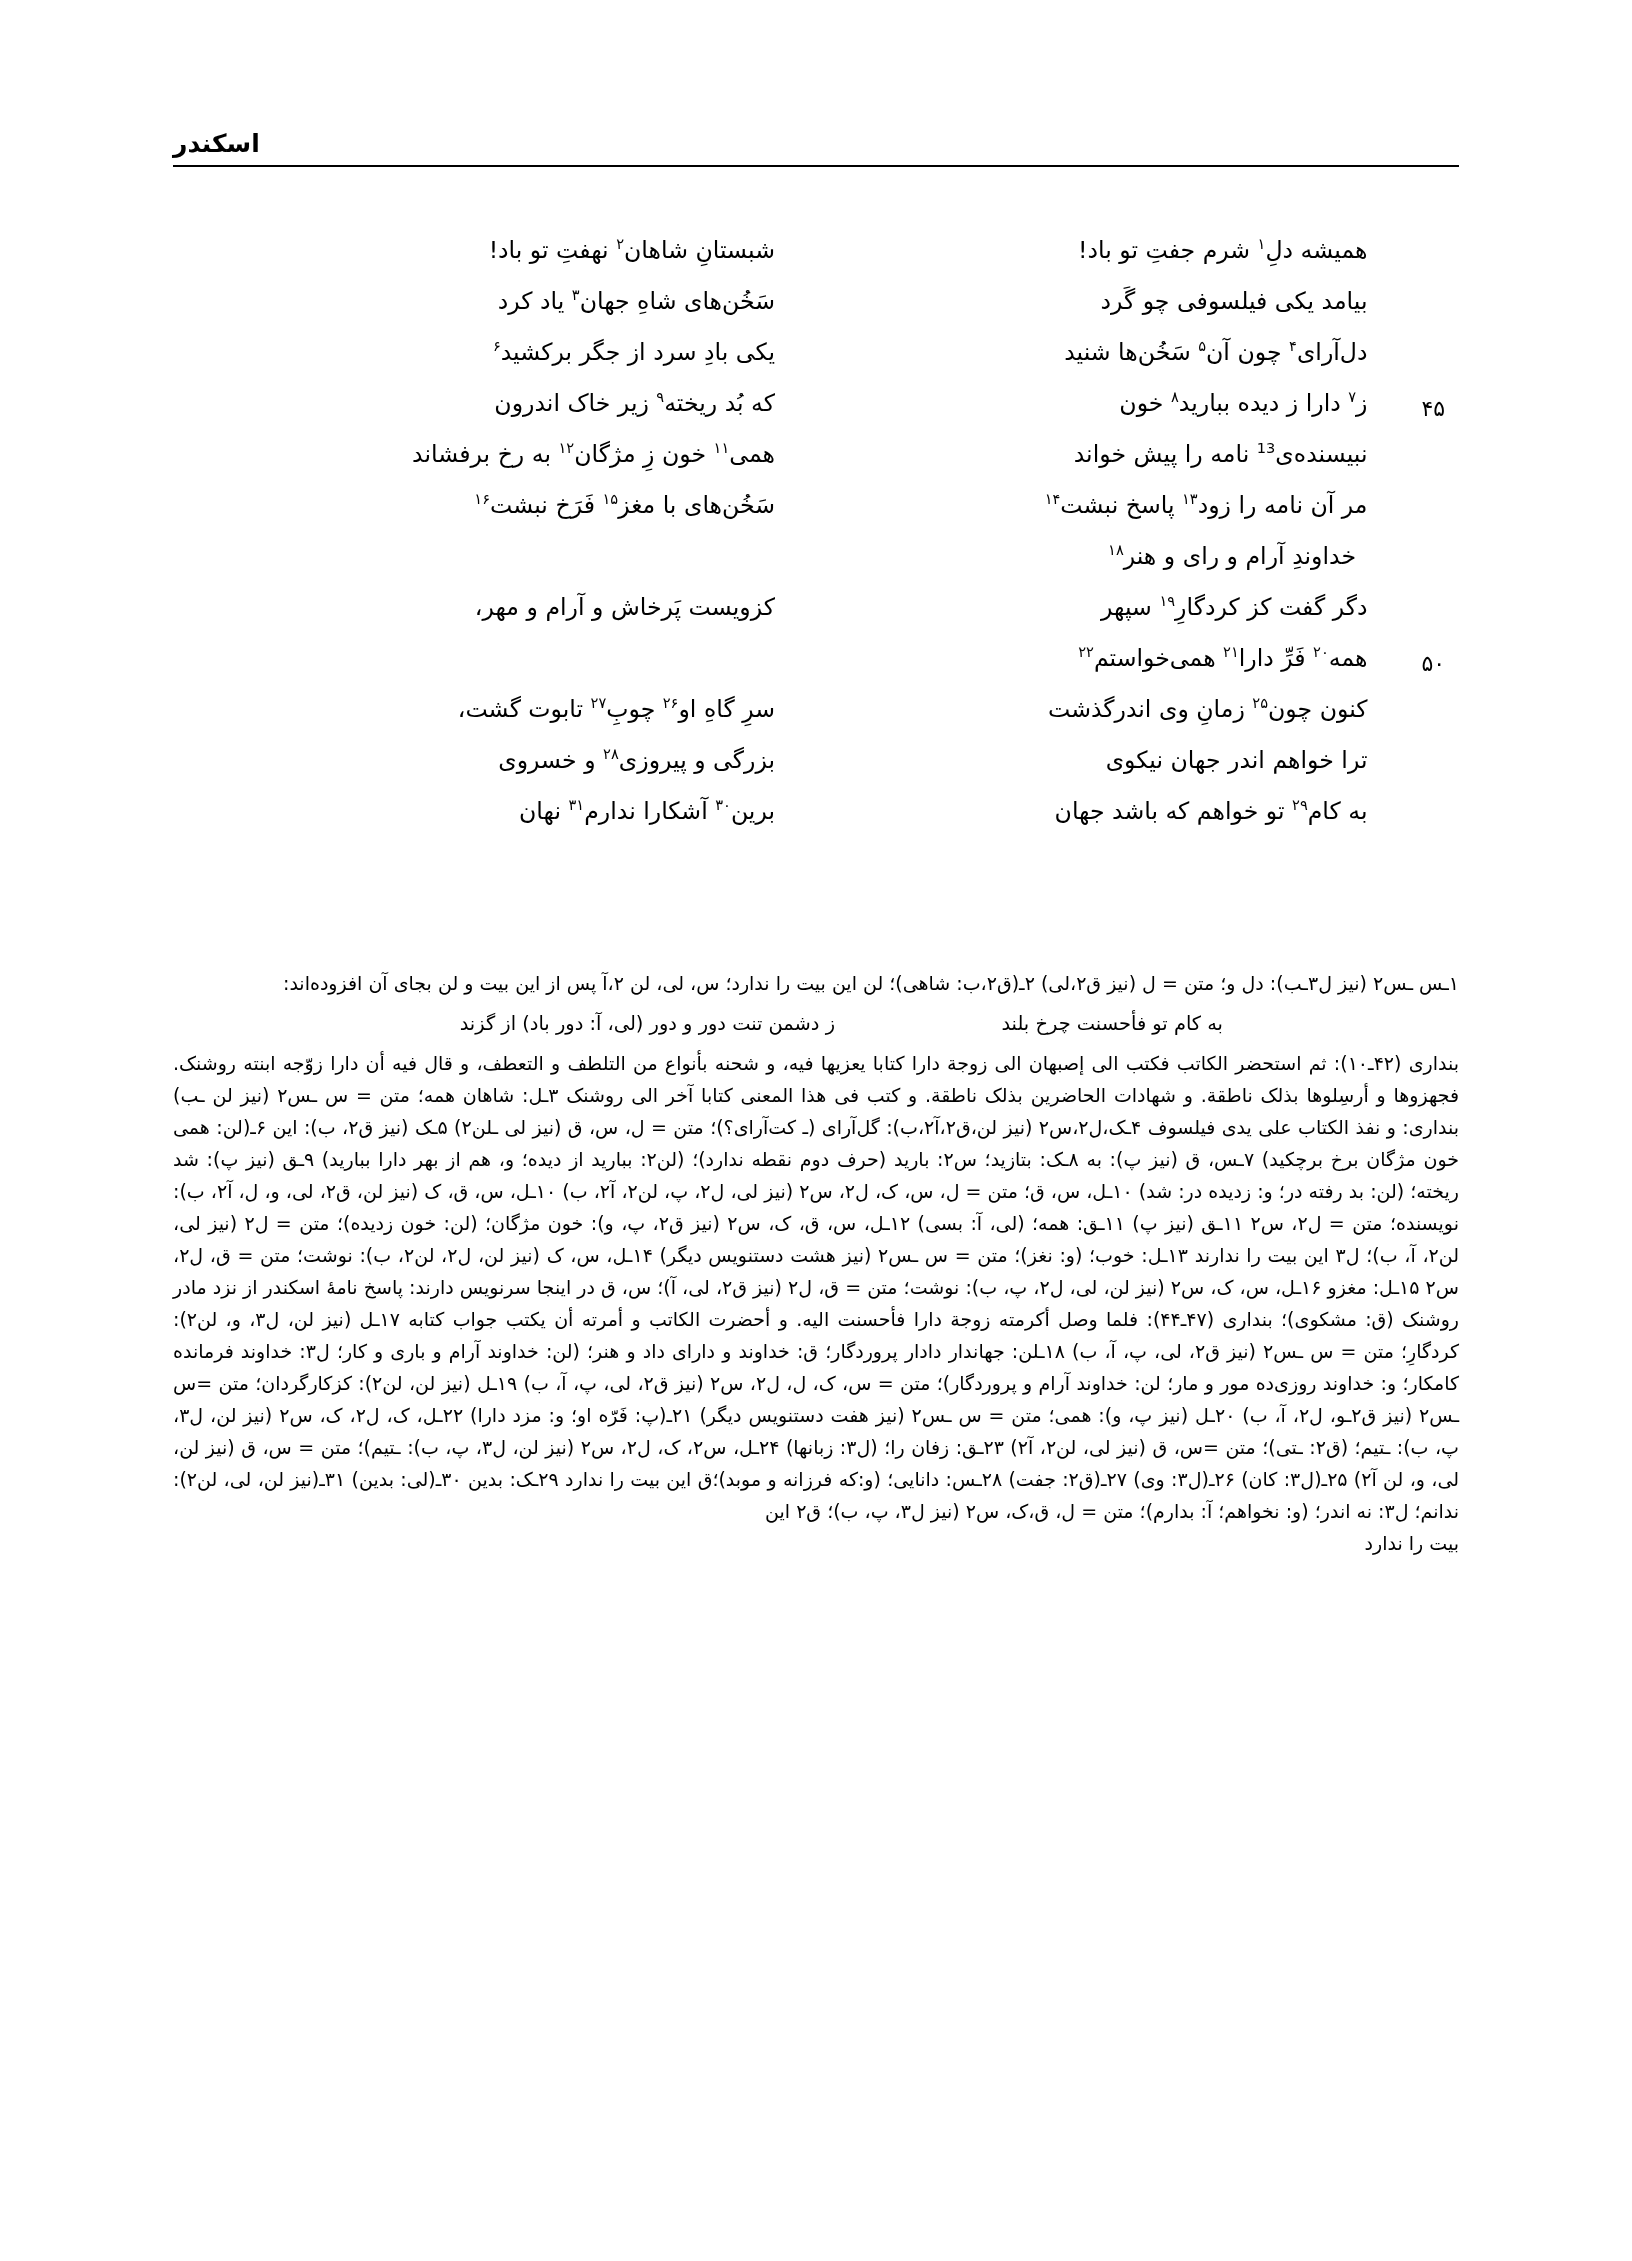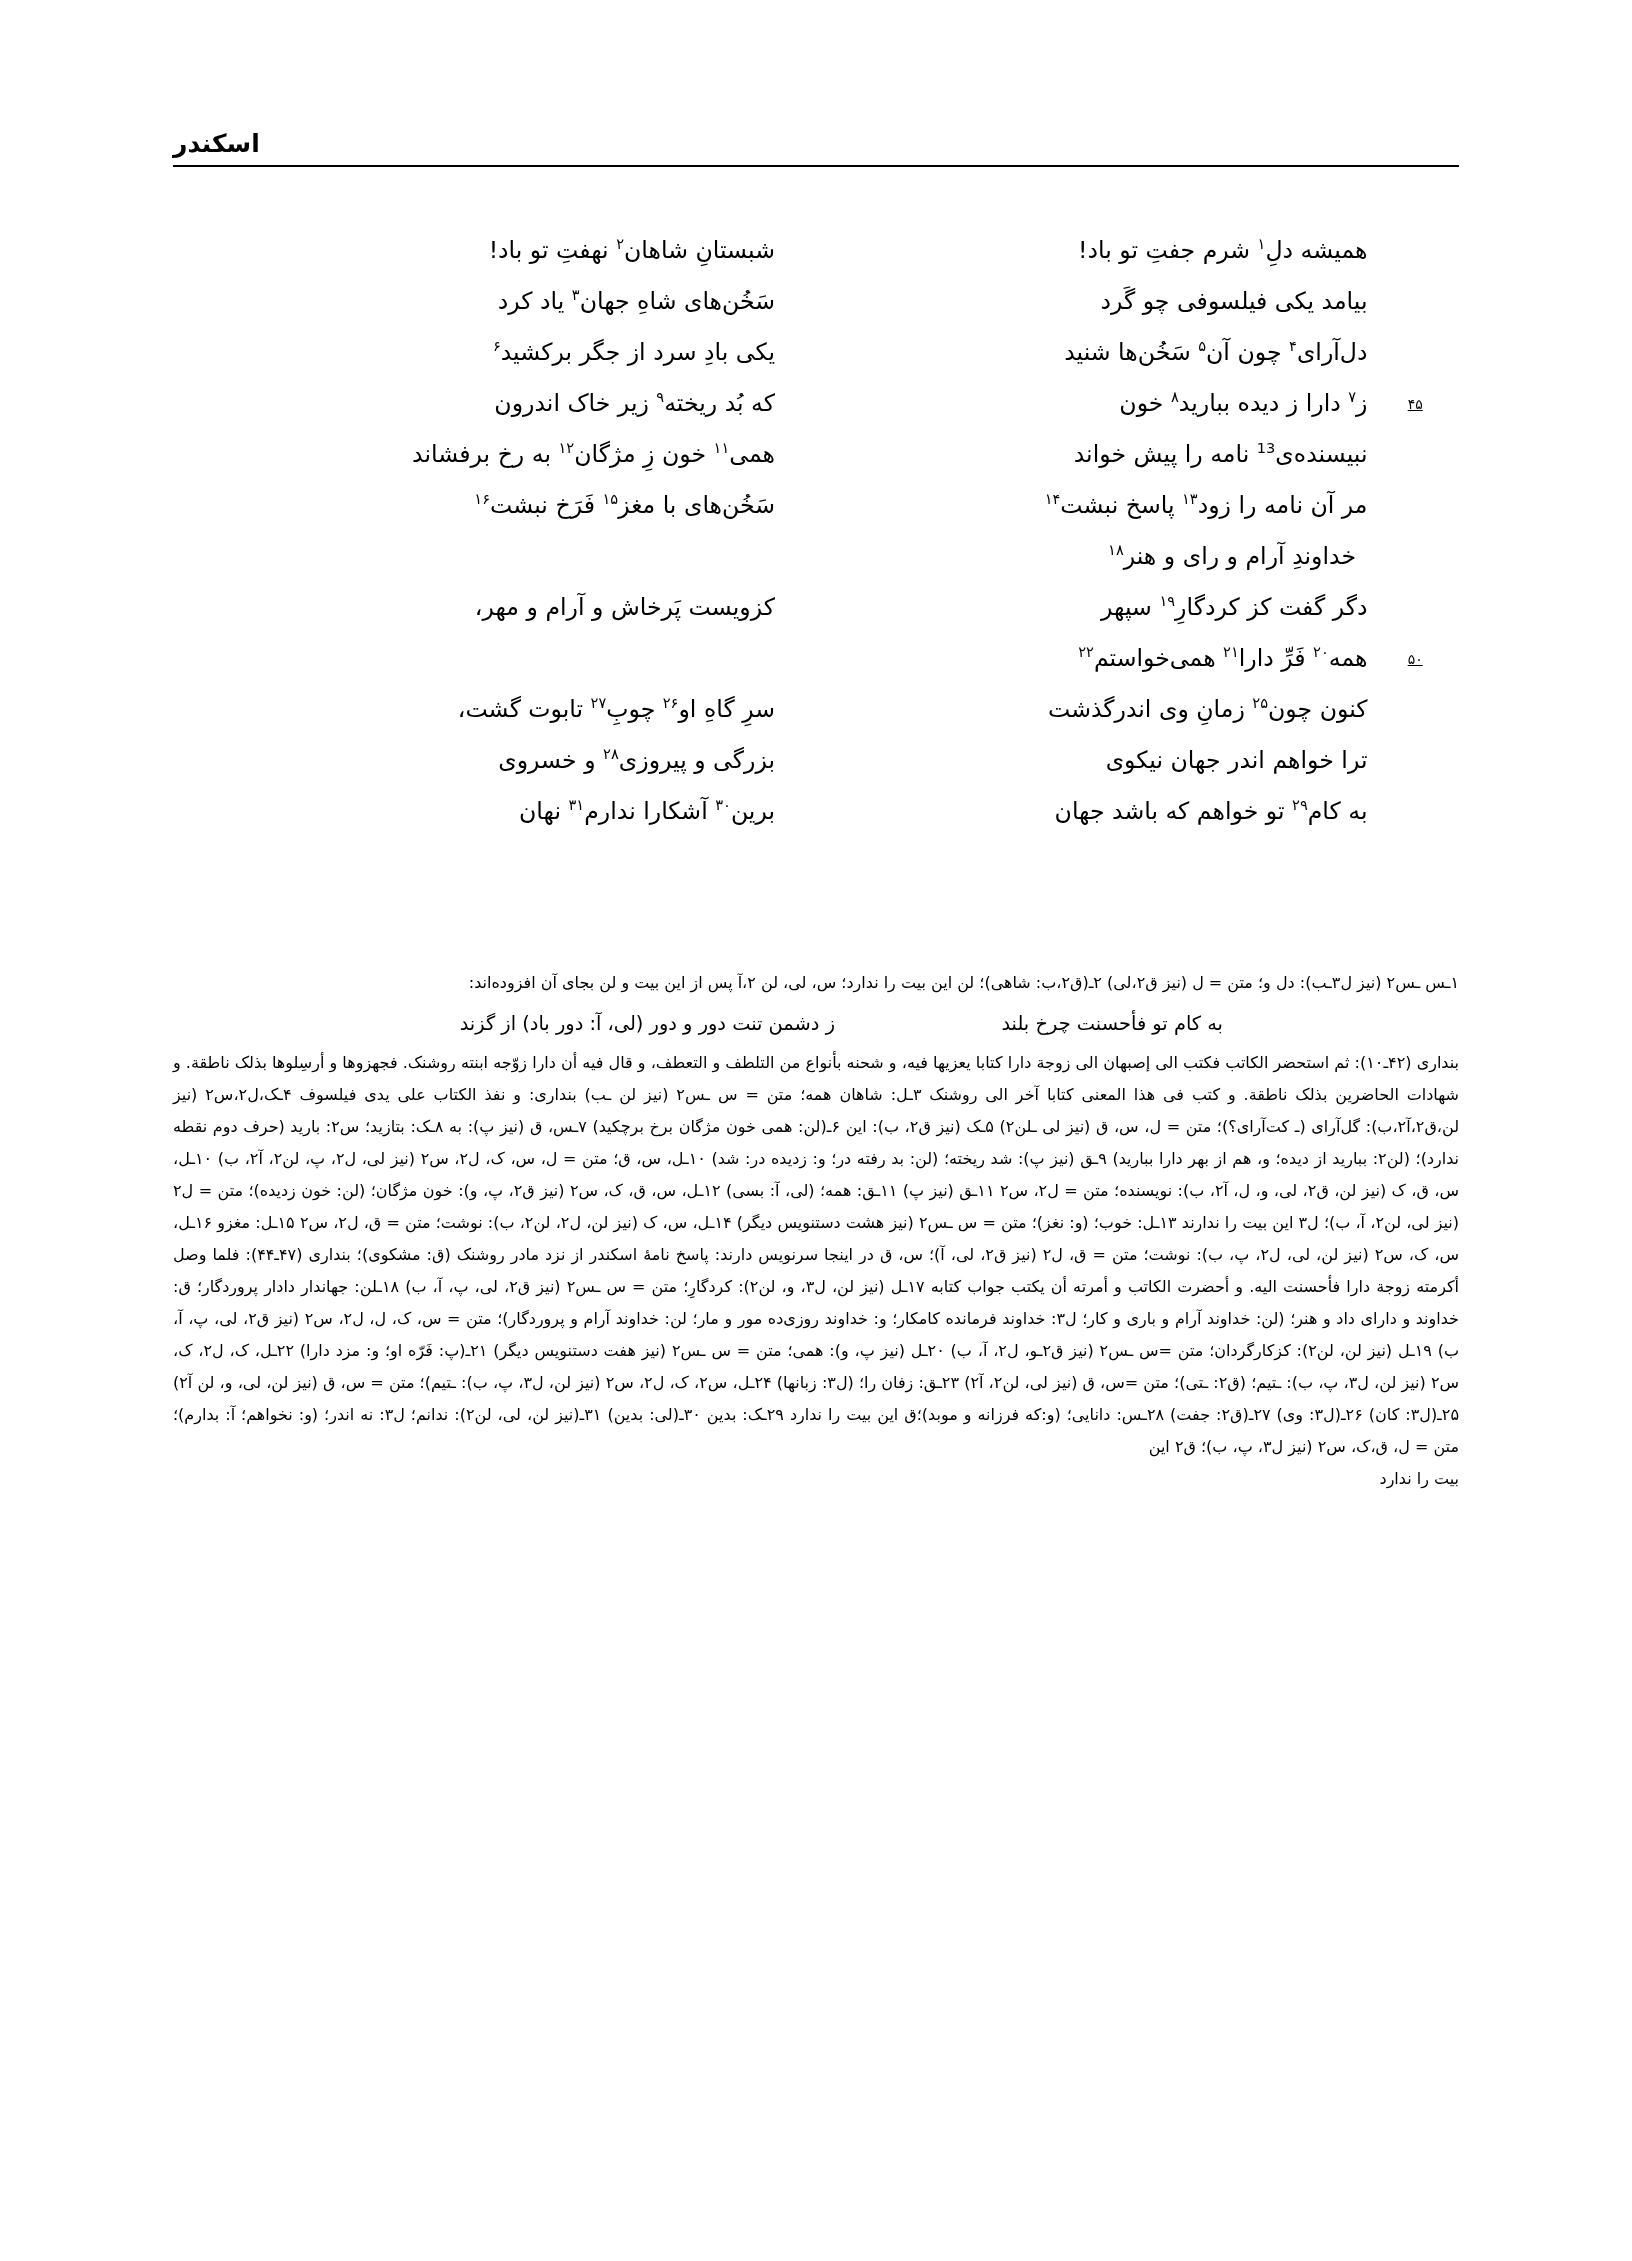--- a/index.html
+++ b/index.html
@@ -54,28 +54,27 @@
     direction: rtl;
   }
   .verse-row {
     display: flex;
     flex-direction: row;
     align-items: flex-start;
     height: 51px;
   }
   .verse-num {
     flex: 0 0 61px;
-    font-size: 14px;
-    text-align: left;
+    font-size: 22px;
+    text-align: center;
     padding-top: 14px;
     padding-left: 9.7px;
     box-sizing: border-box;
     direction: rtl;
     unicode-bidi: isolate;
-    text-decoration: underline;
   }
   .hemistich {
     flex: 0 0 581px;
     font-size: 23.6px;
     line-height: 1.35;
     padding-top: 5.5px;
     direction: rtl;
     unicode-bidi: isolate;
     white-space: nowrap;
     letter-spacing: 0.3px;
@@ -98,21 +97,21 @@
 
   
   .apparatus {
     position: absolute;
     top: 967px;
     right: 173px;
     left: 173px;
     direction: rtl;
   }
   .app-para {
-    font-size: 16px;
+    font-size: 19px;
     line-height: 32px;
     text-align: justify;
     text-align-last: right;
     direction: rtl;
     unicode-bidi: isolate;
     margin: 0;
   }
   .app-para.tail {
     text-align-last: right;
   }

